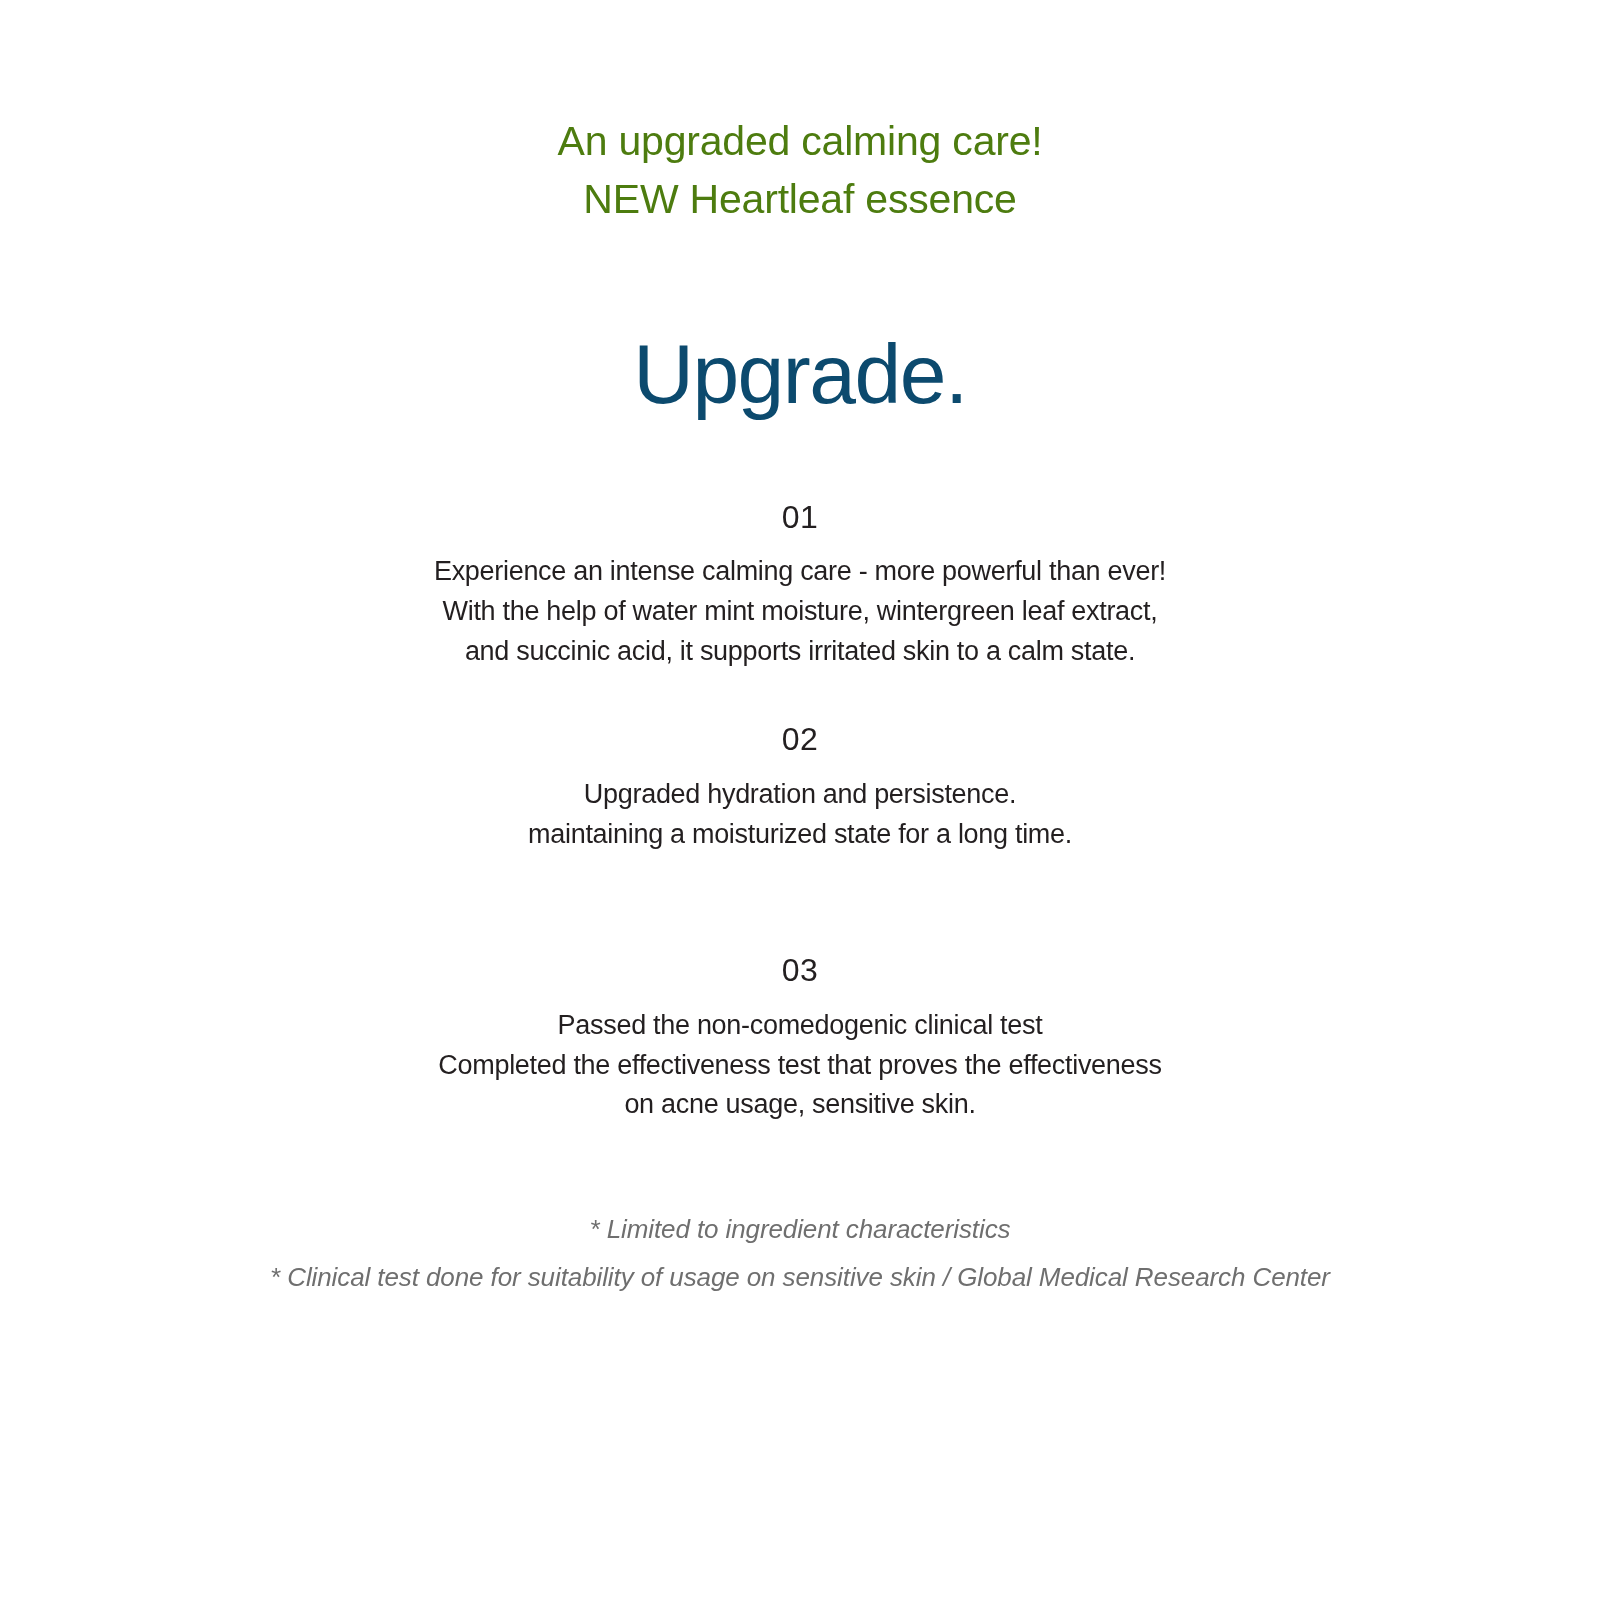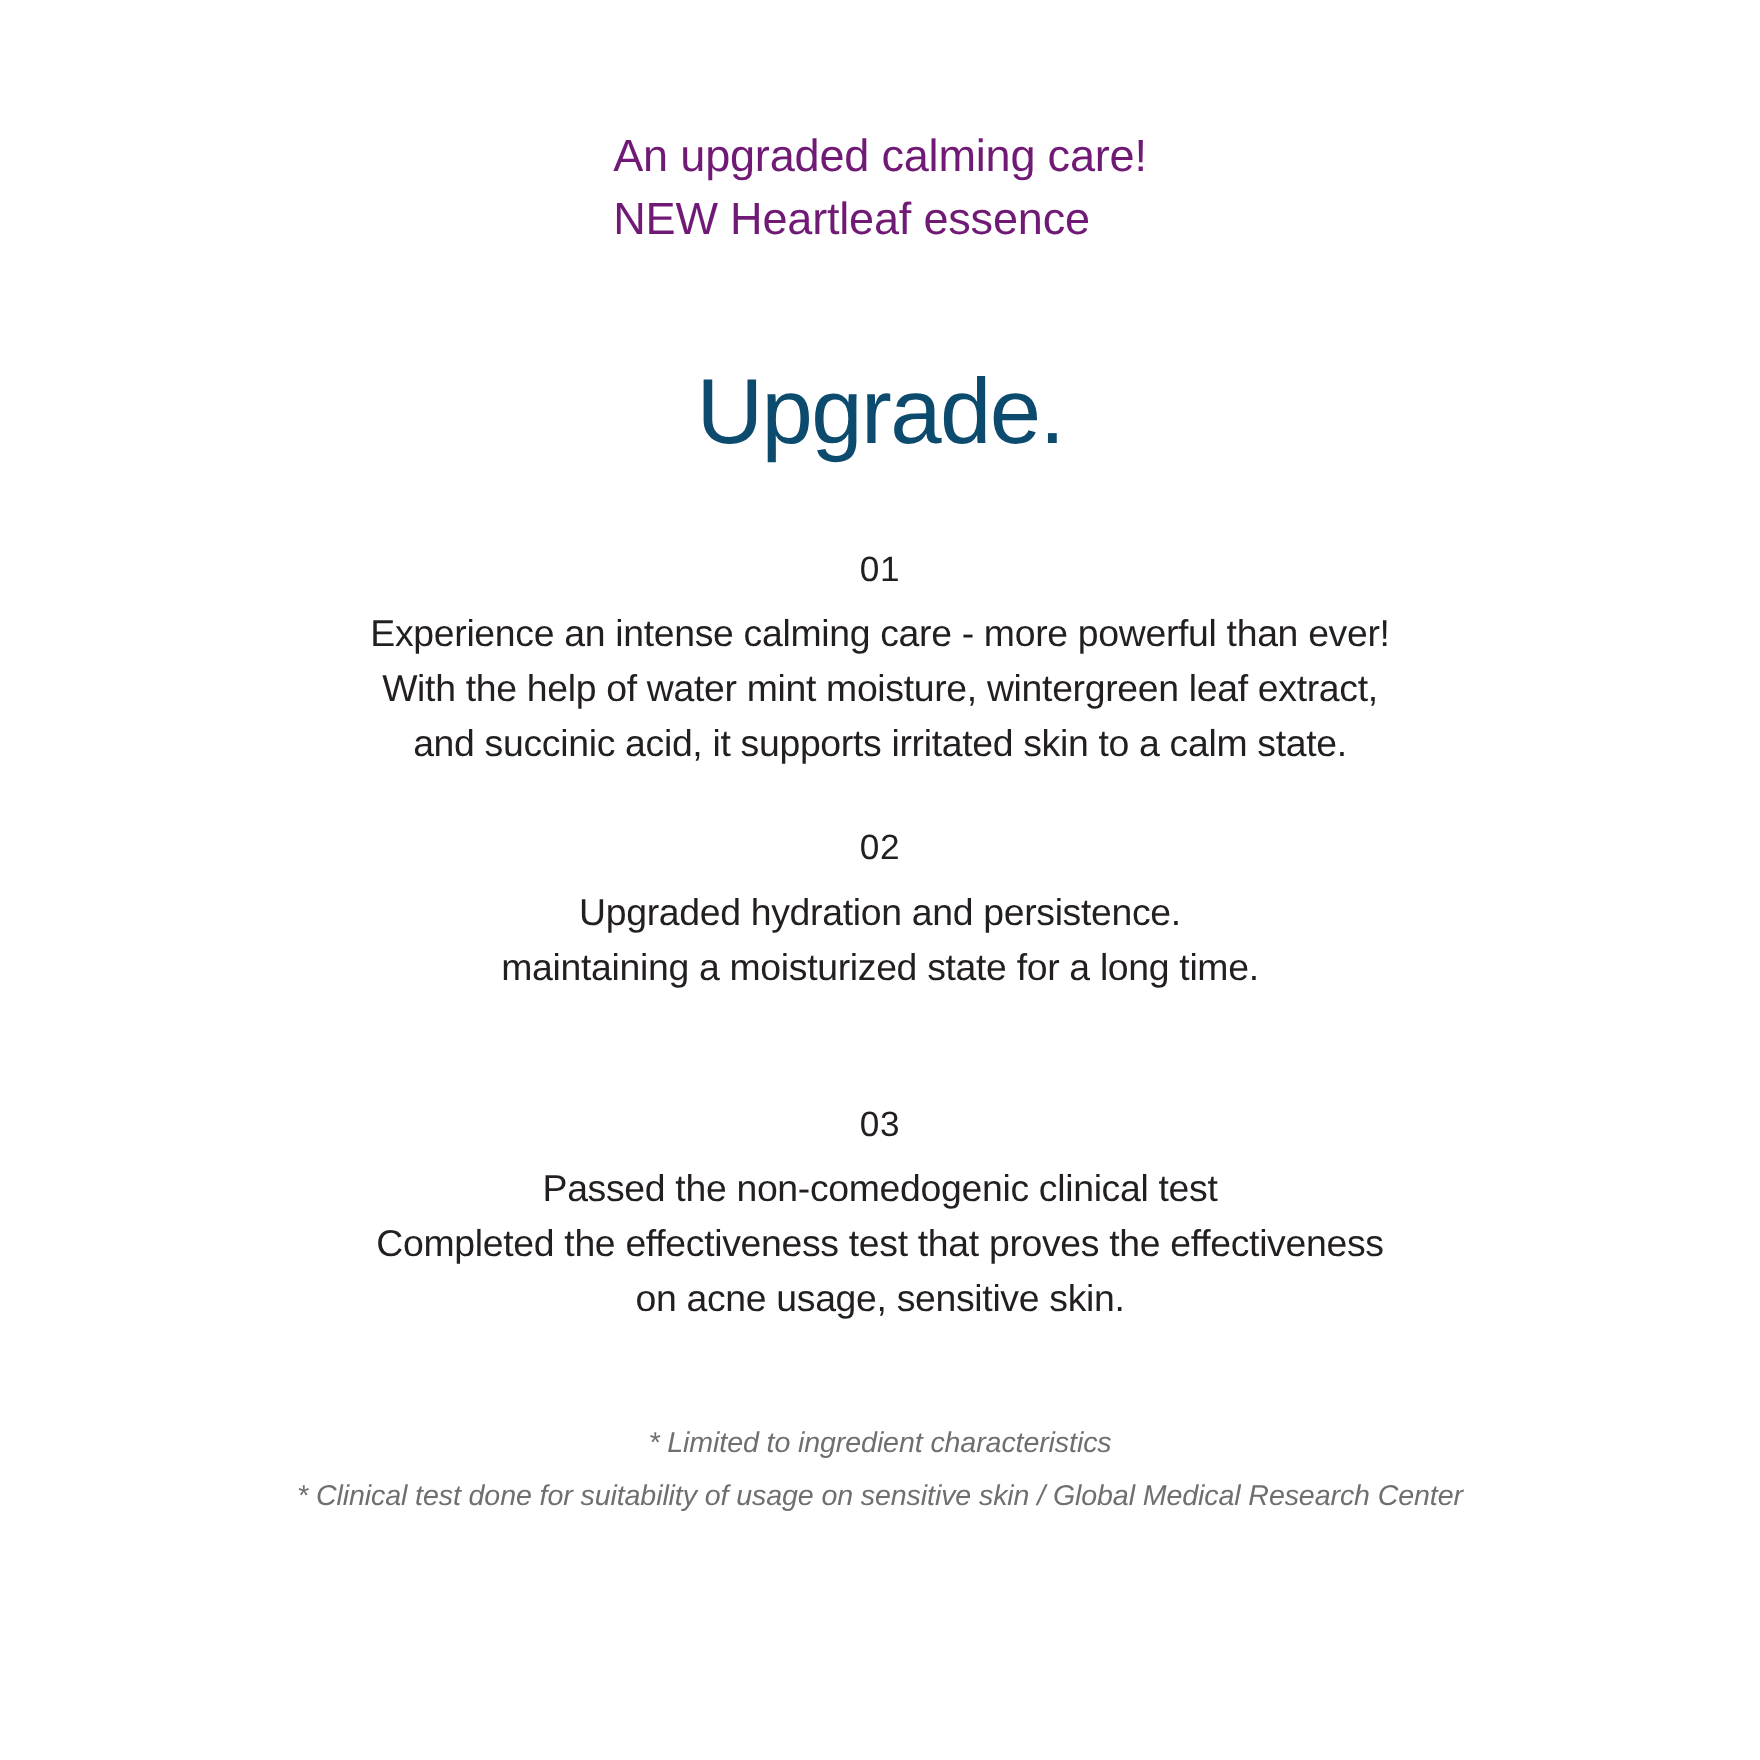--- a/index.html
+++ b/index.html
@@ -18,25 +18,25 @@
     width: 1600px;
     height: 1600px;
     box-sizing: border-box;
     position: relative;
     display: flex;
     flex-direction: column;
     align-items: center;
     padding-top: 112px;
   }
   .intro {
-    text-align: left;
+    text-align: center;
     font-size: 41px;
     line-height: 1.42;
     font-weight: 400;
-    color: #701a75;
+    color: #4d7c0f;
     letter-spacing: -0.2px;
   }
   .headline {
     margin-top: 100px;
     font-size: 84px;
     line-height: 1.1;
     font-weight: 400;
     letter-spacing: -1.5px;
     color: #0c4a6e;
     text-align: center;
@@ -49,21 +49,21 @@
   .block-2 { margin-top: 48px; }
   .block-3 { margin-top: 96px; }
   .num {
     font-size: 32px;
     line-height: 1.3;
     letter-spacing: 0.5px;
     color: #231f20;
     margin-bottom: 14px;
   }
   .body-text {
-    font-size: 34px;
+    font-size: 27px;
     line-height: 1.47;
     letter-spacing: -0.3px;
     color: #231f20;
   }
   .notes {
     margin-top: 80px;
     text-align: center;
     color: #6f6f6f;
     font-size: 26px;
     line-height: 1.85;

